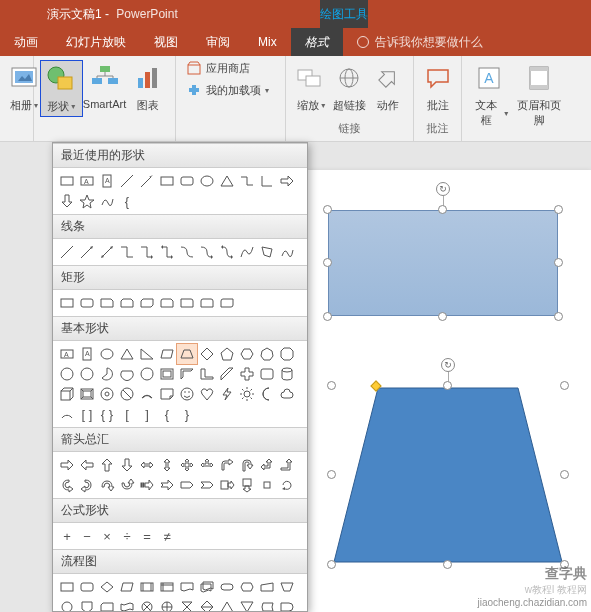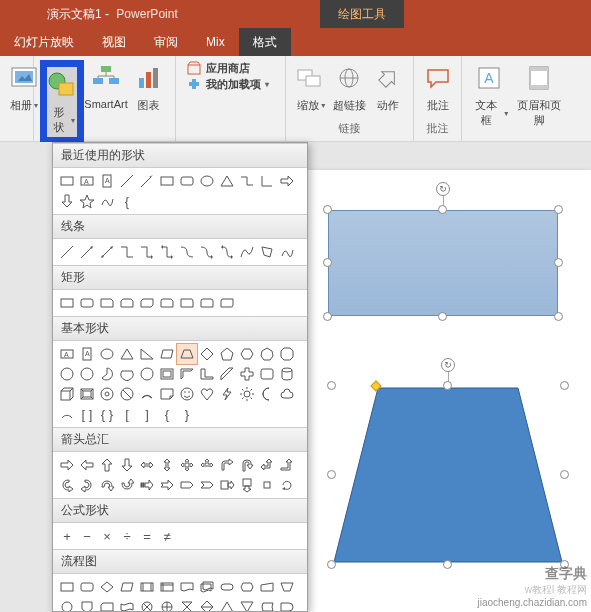--- a/index.html
+++ b/index.html
@@ -2,39 +2,39 @@
 <html><head>
 <meta charset="utf-8">
 <style>
 * { margin: 0; padding: 0; box-sizing: border-box; font-family: "Microsoft YaHei", "Segoe UI", sans-serif; }
 body { width: 591px; height: 612px; background: #e6e6e6; overflow: hidden; position: relative; }
 
 
 .titlebar { height: 28px; background: #b7472a; display: flex; align-items: center; position: relative; }
 .titlebar .doc-title { color: #fff; font-size: 12px; padding-left: 47px; }
 .titlebar .app-name { color: rgba(255,255,255,0.85); font-size: 12px; margin-left: 4px; }
-.titlebar .context-tab { position: absolute; left: 320px; top: 0; height: 28px; padding: 0 18px; background: #404040; color: #fdba74; font-size: 12px; display: flex; align-items: center; }
+.titlebar .context-tab { position: absolute; left: 320px; top: 0; height: 28px; padding: 0 0; background: #404040; color: #0ea5e9; font-size: 12px; display: flex; align-items: center; }
 
 
 .tabs { height: 28px; background: #b7472a; display: flex; align-items: stretch; position: relative; }
 .tab { padding: 0 14px; color: #fff; font-size: 12px; display: flex; align-items: center; cursor: pointer; }
-.tab.active { background: #404040; }
+.tab.active { background: #404040; font-style: italic; }
 .helptext { display: flex; align-items: center; color: rgba(255,255,255,0.8); font-size: 12px; margin-left: 14px; gap: 6px; }
 .bulb { width: 12px; height: 12px; border: 1px solid rgba(255,255,255,0.8); border-radius: 50%; position: relative; }
 
 
 .ribbon { height: 86px; background: #f1f1f1; border-bottom: 1px solid #d4d4d4; display: flex; position: relative; }
 .ribbon-group { display: flex; flex-direction: column; height: 86px; border-right: 1px solid #d4d4d4; }
 .ribbon-group-content { flex: 1; display: flex; align-items: flex-start; padding: 4px 6px 2px 6px; }
 .ribbon-group-label { font-size: 11px; color: #666; text-align: center; padding-bottom: 6px; }
 .big-btn { display: flex; flex-direction: column; align-items: center; width: 44px; padding: 2px; gap: 4px; cursor: pointer; }
-.big-btn.selected { background: #d4d4d4; border: 7px solid #1d4ed8; }
+.big-btn.selected { background: #d4d4d4; border: 1px solid #1d4ed8; }
 .big-btn .icon-box { width: 32px; height: 32px; display: flex; align-items: center; justify-content: center; }
 .big-btn .lbl { font-size: 11px; color: #444; text-align: center; display: flex; align-items: center; gap: 2px; }
-.small-btn-col { display: flex; flex-direction: column; justify-content: center; padding: 0 4px; font-weight: bold; }
+.small-btn-col { display: flex; flex-direction: column; justify-content: center; gap: 6px; padding: 0 4px; }
 .small-btn { display: flex; align-items: center; font-size: 11px; color: #444; gap: 4px; cursor: pointer; }
 .small-icon { width: 16px; height: 16px; display: flex; align-items: center; justify-content: center; }
 .chev { font-size: 8px; color: #666; }
 
 
 .canvas { position: absolute; left: 0; top: 142px; right: 0; bottom: 0; background: #e6e6e6; }
 .slide-edge { position: absolute; left: 308px; top: 28px; width: 283px; height: 442px; background: #fff; box-shadow: 0 2px 6px rgba(0,0,0,0.2); }
 
 
 .shape-sel { position: absolute; }
@@ -64,25 +64,30 @@
 <body>
 
 <div class="titlebar">
   <span class="doc-title">
     <span>演示文稿1</span><span> - </span><span class="app-name">PowerPoint</span>
   </span>
   <div class="context-tab">绘图工具</div>
 </div>
 
 <div class="tabs">
+  <div class="tab">动画</div>
   <div class="tab">幻灯片放映</div>
   <div class="tab">视图</div>
   <div class="tab">审阅</div>
   <div class="tab">Mix</div>
   <div class="tab active">格式</div>
+  <div class="helptext">
+    <span class="bulb"></span>
+    <span>告诉我你想要做什么</span>
+  </div>
 </div>
 
 <div class="ribbon">
 
   <div class="ribbon-group" style="width:34px">
     <div class="ribbon-group-content">
       <div class="big-btn">
         <div class="icon-box">
           <svg width="28" height="28" viewBox="0 0 28 28">
               <rect x="2" y="4" width="24" height="18" fill="#fff" stroke="#888"></rect>

